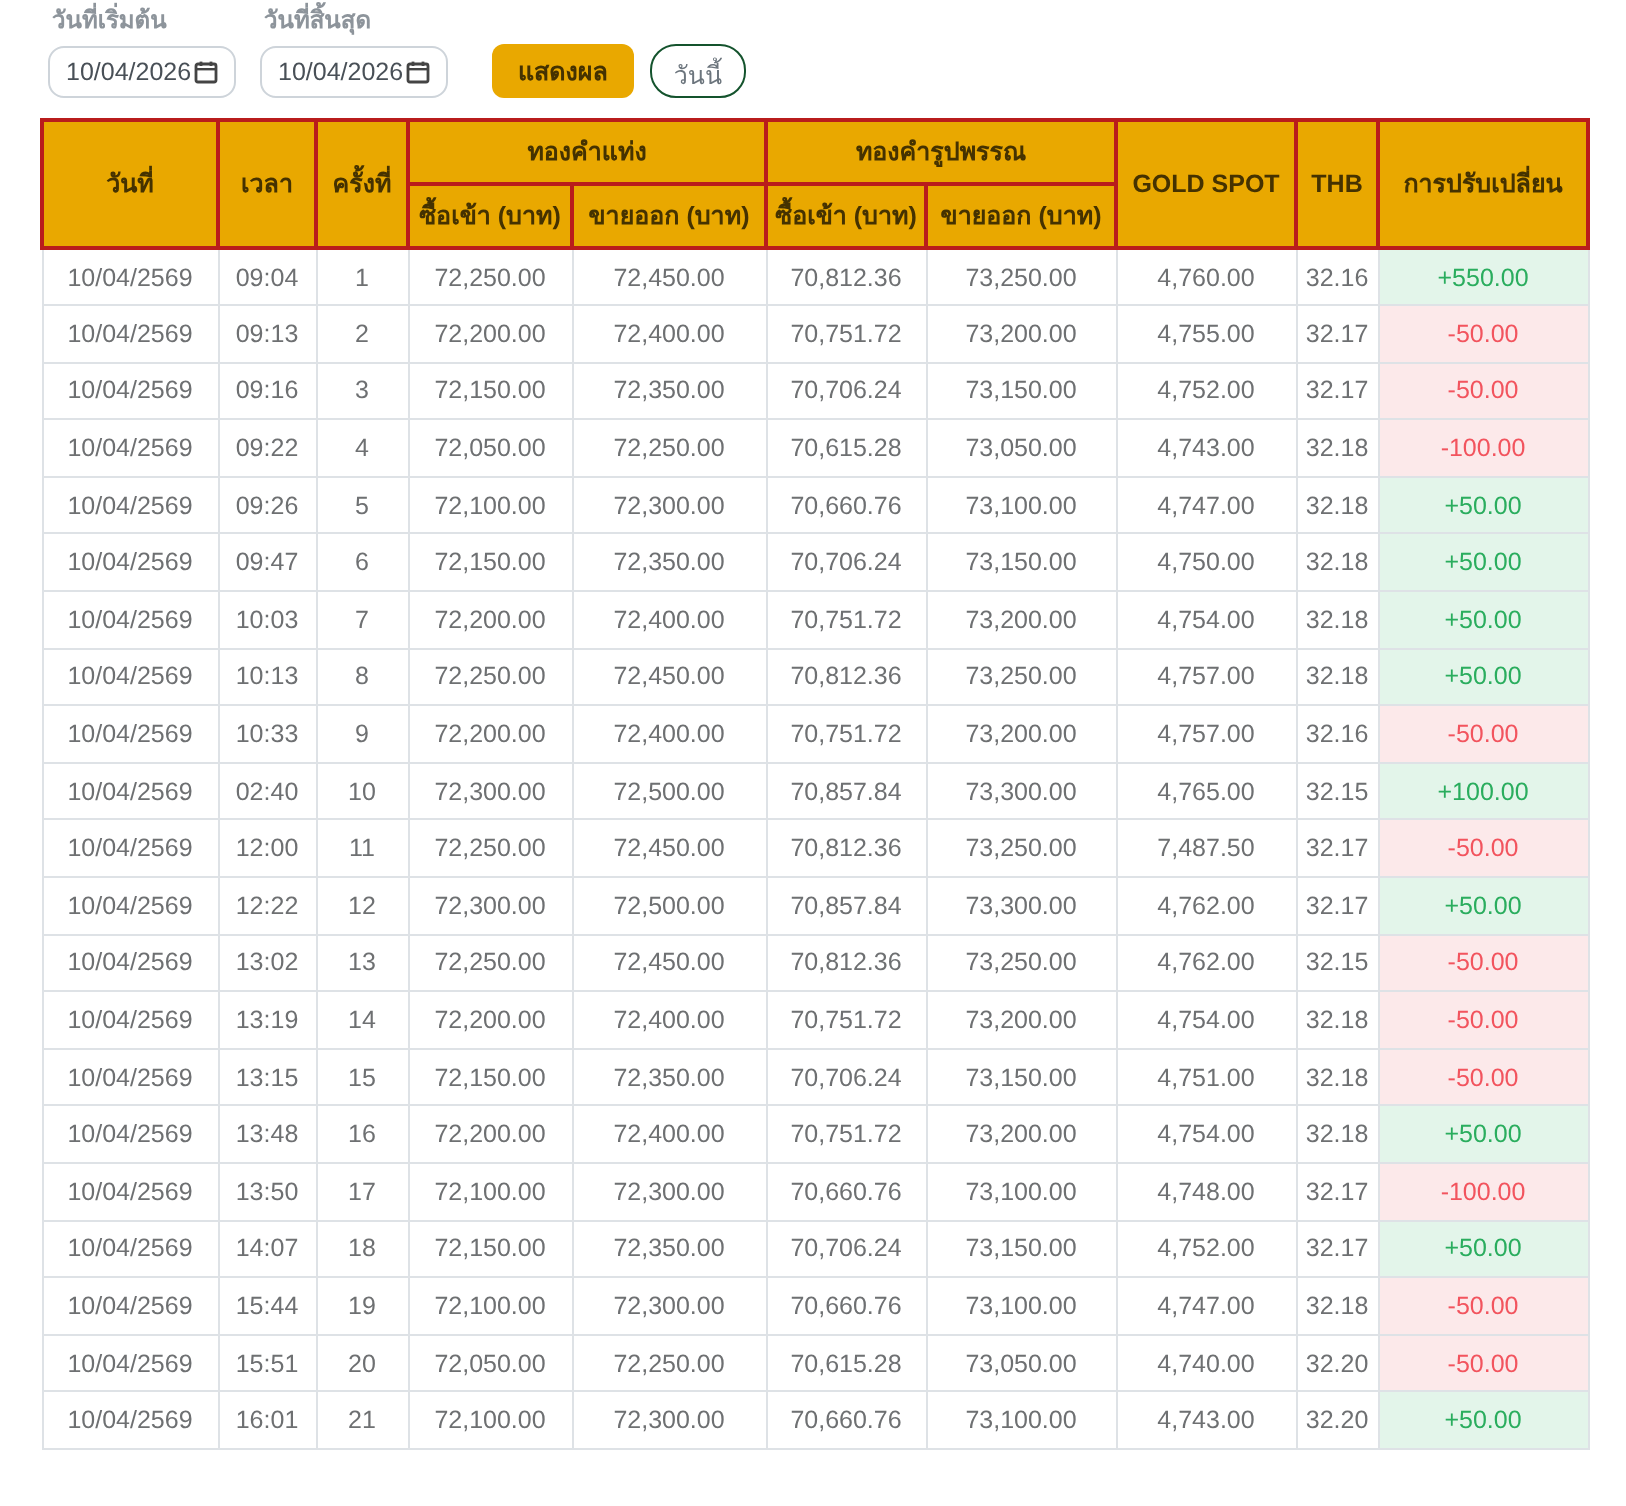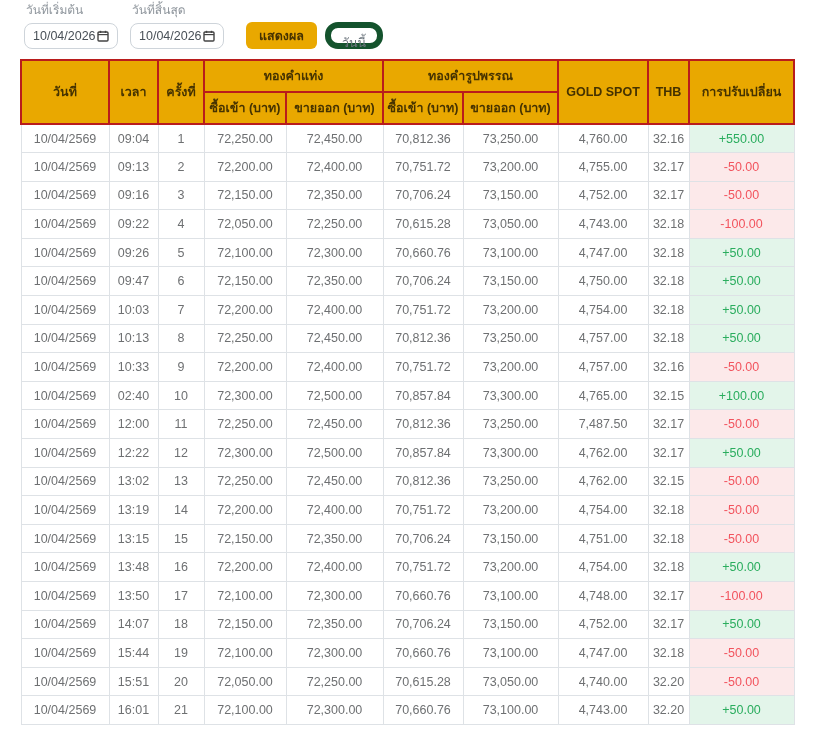--- a/index.html
+++ b/index.html
@@ -25,20 +25,21 @@
     display: flex;
     align-items: flex-end;
     gap: 12px;
     margin: 0 0 10px 4px;
   }
   .date-group { display: flex; flex-direction: column; }
   .date-label {
     font-size: 12px;
     color: #8d949b;
     margin: 0 0 4px 2px;
+    font-weight: bold;
   }
   .date-input {
     width: 94px; height: 26px;
     border: 1px solid #ced4da;
     border-radius: 8px;
     background: #fff;
     display: flex;
     align-items: center;
     justify-content: space-between;
     padding: 12px 8px;
@@ -55,21 +56,21 @@
     border-radius: 6px;
     font-size: 12.5px;
     font-weight: bold;
     padding: 2px 13px;
     height: 27px;
     cursor: pointer;
   }
   .btn-today {
     background: #ffffff;
     color: #6c757d;
-    border: 6px solid #14532d;
+    border: 1px solid #14532d;
     border-radius: 13px;
     font-size: 12.5px;
     padding: 5px 11px;
     height: 27px;
     cursor: pointer;
   }
 
   
   table.price-table {
     border-collapse: collapse;

